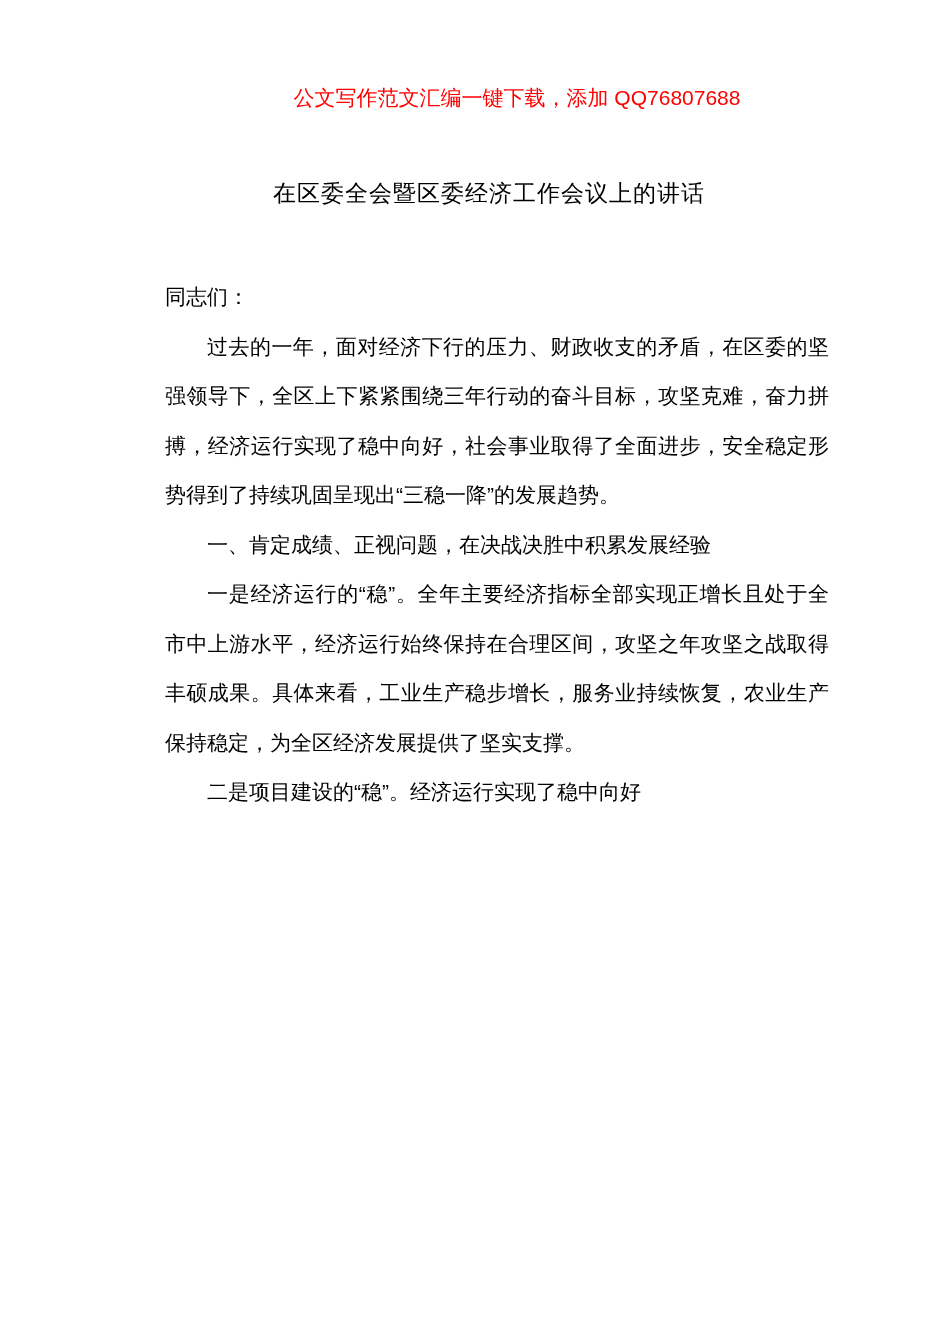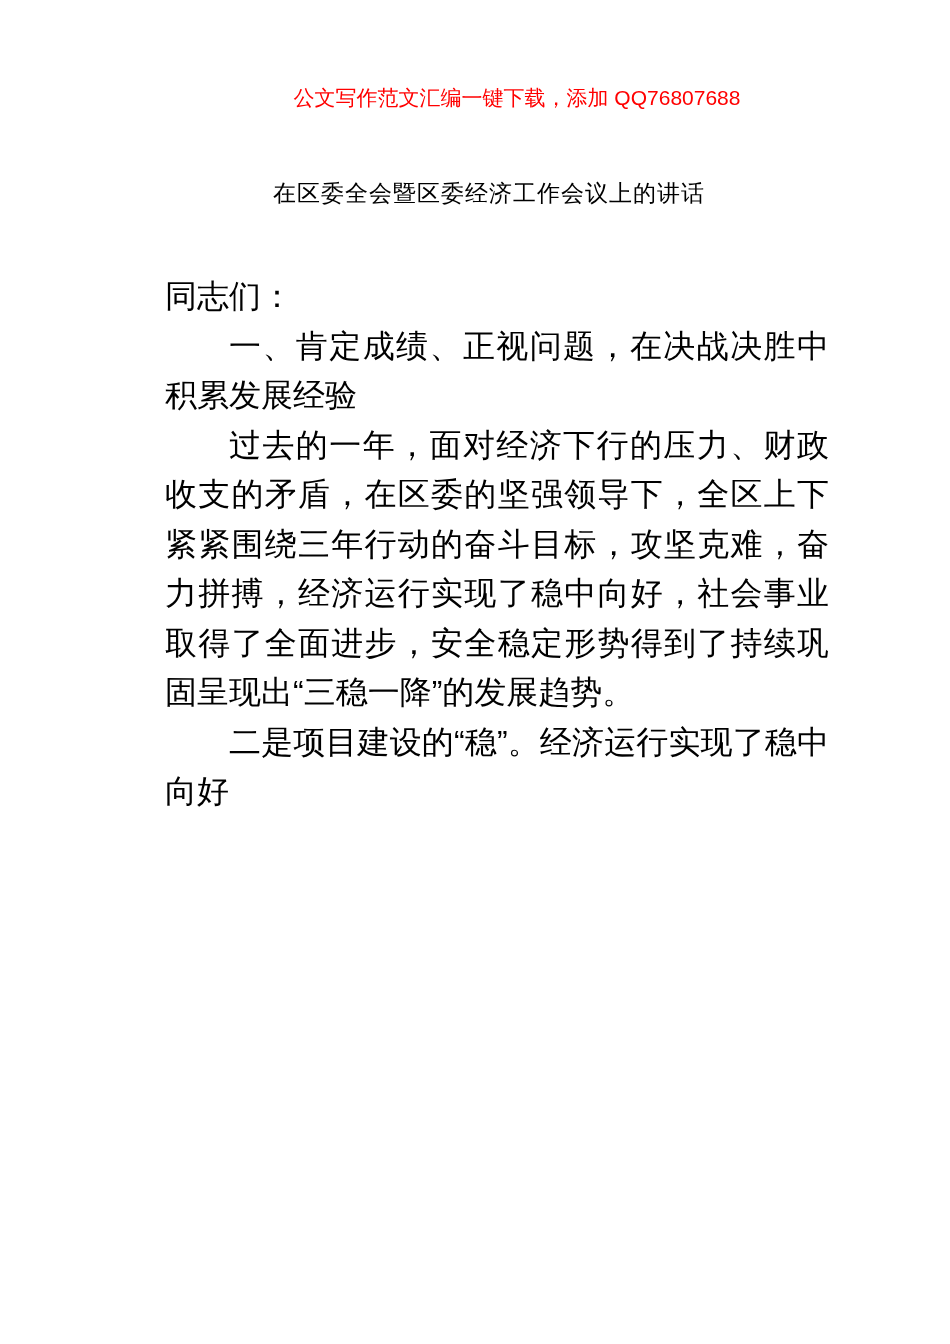--- a/index.html
+++ b/index.html
@@ -33,21 +33,21 @@
   .title {
     margin: 54px 16px 0 0;
     text-align: center;
     font-size: 23px;
     line-height: 52px;
     font-weight: 400;
     letter-spacing: 1px;
   }
   .content {
     margin: 53px 143px 0 143px;
-    font-size: 32px;
+    font-size: 21px;
     line-height: 49.5px;
     text-align: justify;
     text-justify: inter-ideograph;
   }
   .content p {
     margin: 0;
     padding: 0;
   }
   .salutation {
     text-indent: 0;
@@ -66,22 +66,23 @@
 
   <p class="notice">公文写作范文汇编一键下载，添加 QQ76807688</p>
 
   <h1 class="title">在区委全会暨区委经济工作会议上的讲话</h1>
 
   <div class="content">
 
     <p class="salutation">同志们：</p>
 
 
+    <p class="para">过去的一年，面对经济下行的压力、财政收支的矛盾，在区委的坚强领导下，全区上下紧紧围绕三年行动的奋斗目标，攻坚克难，奋力拼搏，经济运行实现了稳中向好，社会事业取得了全面进步，安全稳定形势得到了持续巩固呈现出“三稳一降”的发展趋势。</p>
+
     <p class="para heading">一、肯定成绩、正视问题，在决战决胜中积累发展经验</p>
 
-    <p class="para">过去的一年，面对经济下行的压力、财政收支的矛盾，在区委的坚强领导下，全区上下紧紧围绕三年行动的奋斗目标，攻坚克难，奋力拼搏，经济运行实现了稳中向好，社会事业取得了全面进步，安全稳定形势得到了持续巩固呈现出“三稳一降”的发展趋势。</p>
-
+    <p class="para">一是经济运行的“稳”。全年主要经济指标全部实现正增长且处于全市中上游水平，经济运行始终保持在合理区间，攻坚之年攻坚之战取得丰硕成果。具体来看，工业生产稳步增长，服务业持续恢复，农业生产保持稳定，为全区经济发展提供了坚实支撑。</p>
 
     <p class="para">二是项目建设的“稳”。经济运行实现了稳中向好</p>
 
   </div>
 
 </div>
 
 </body></html>

